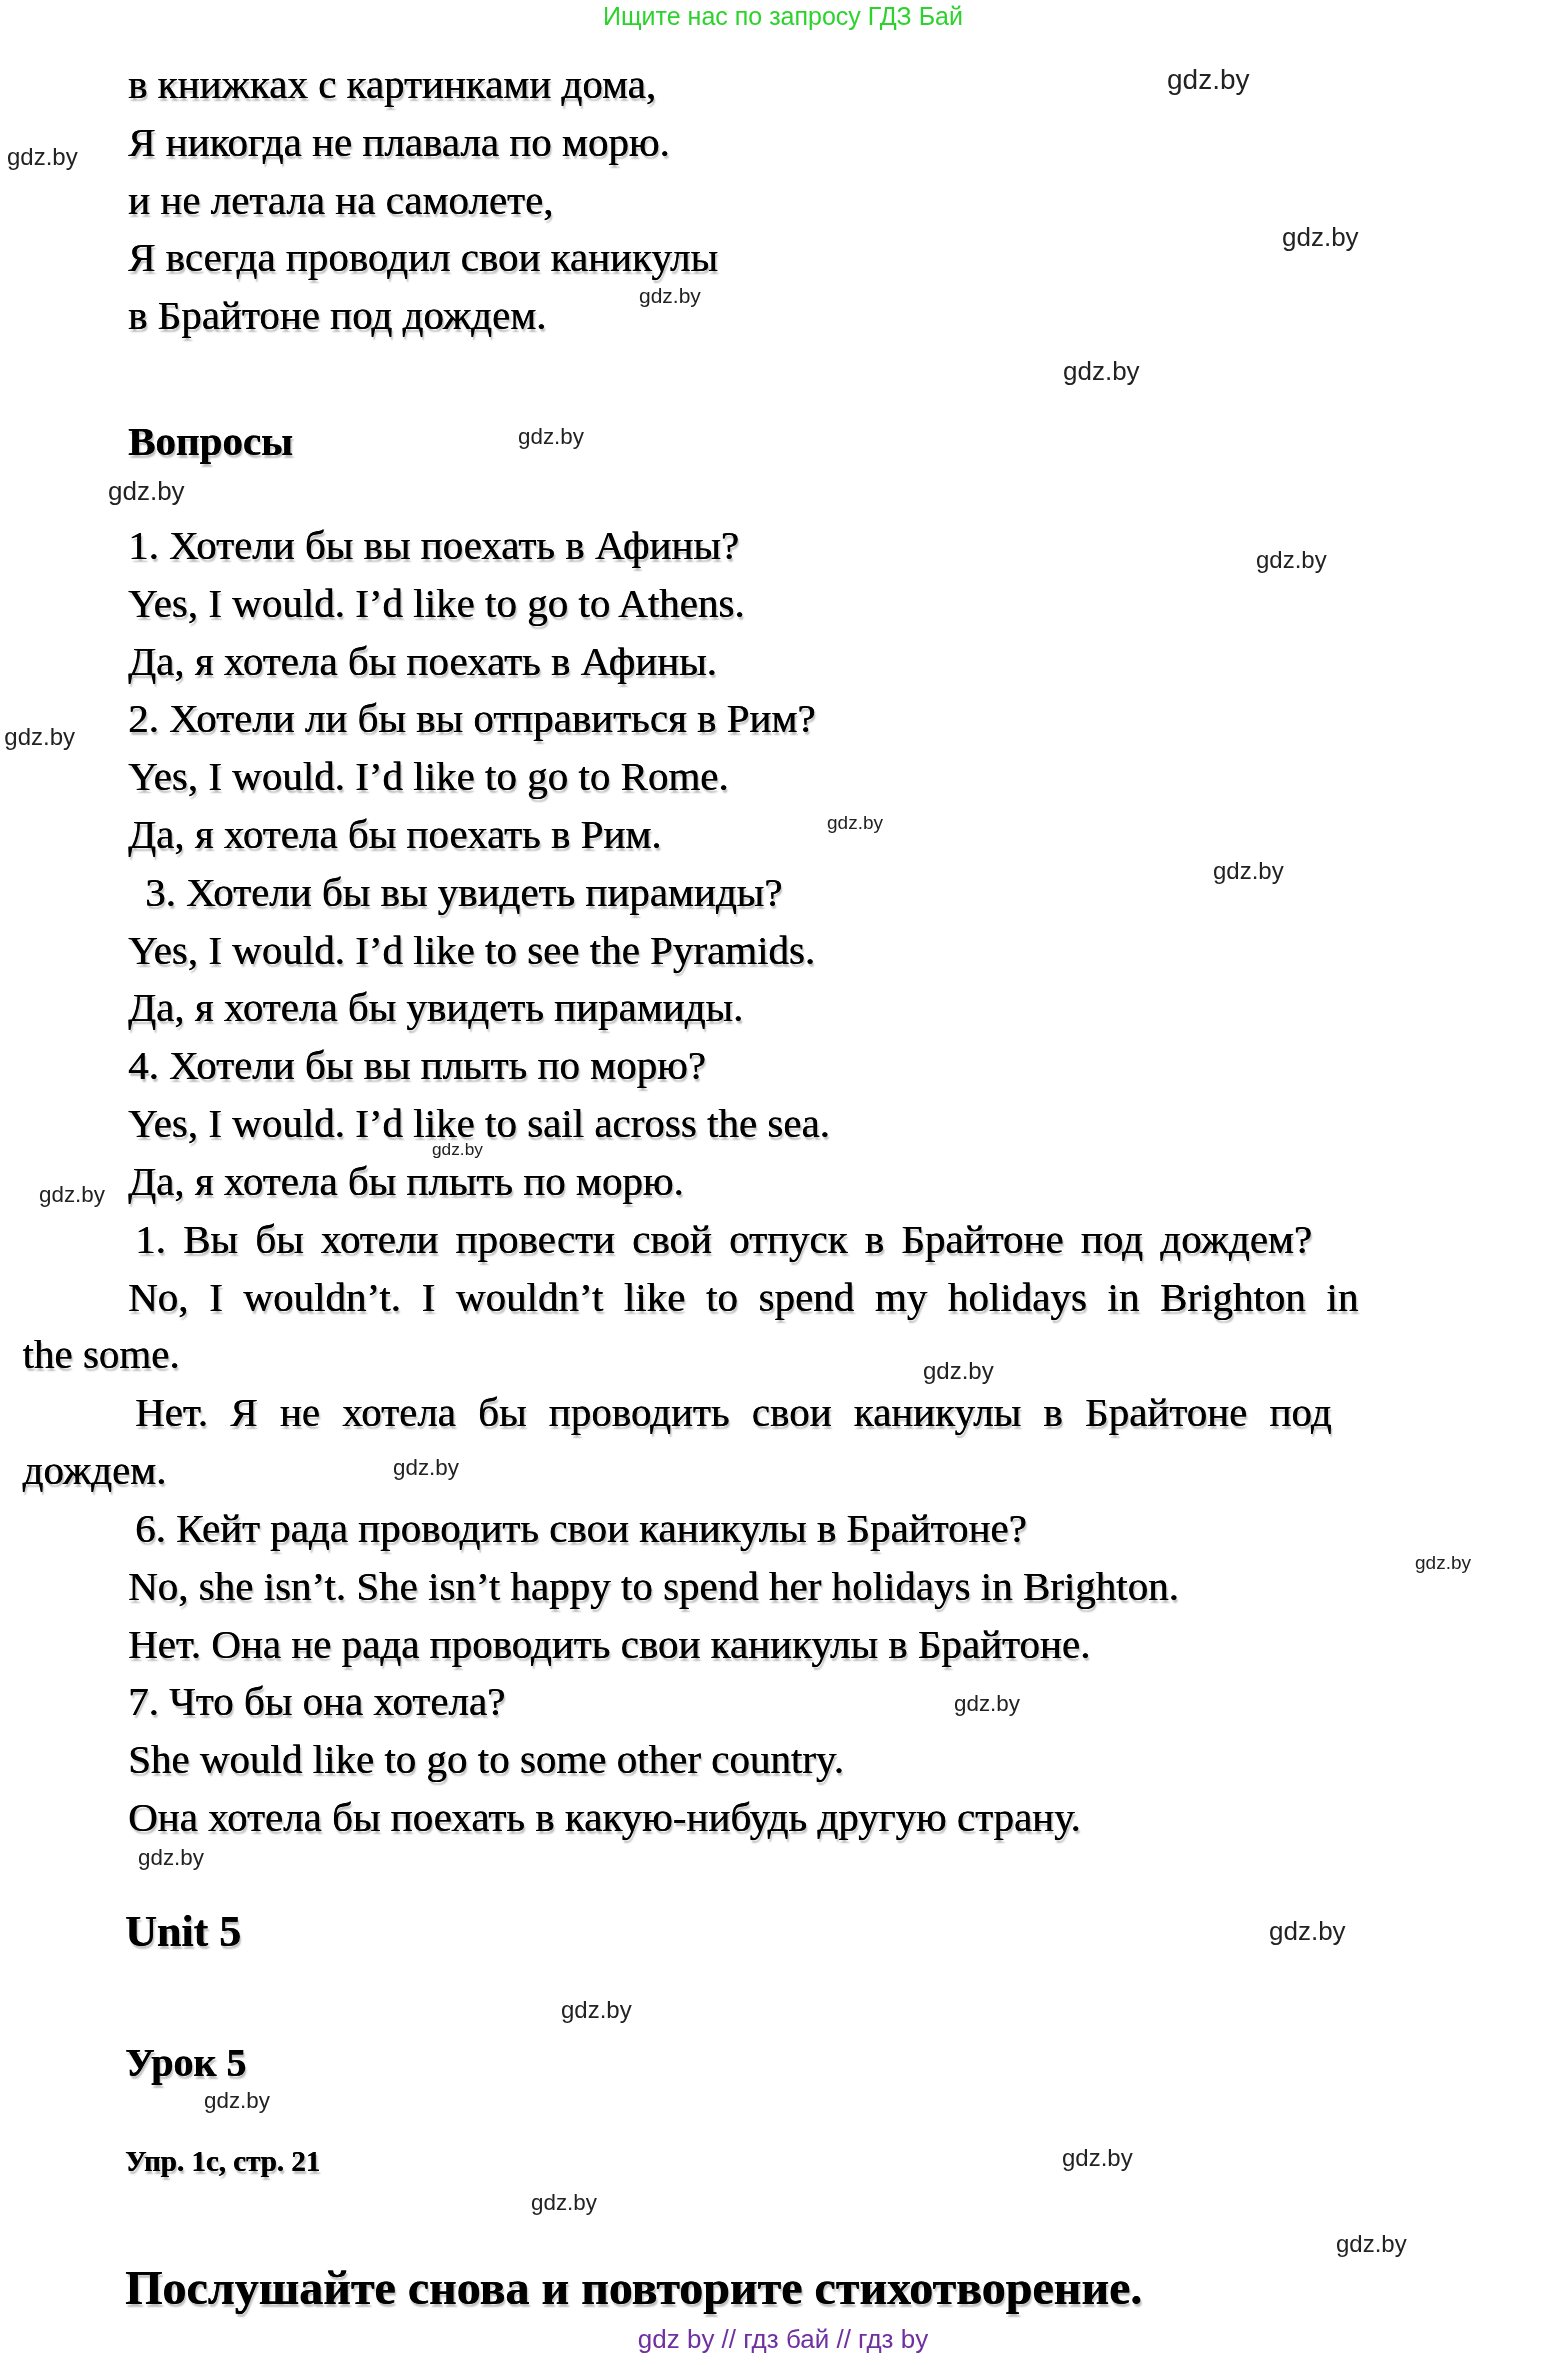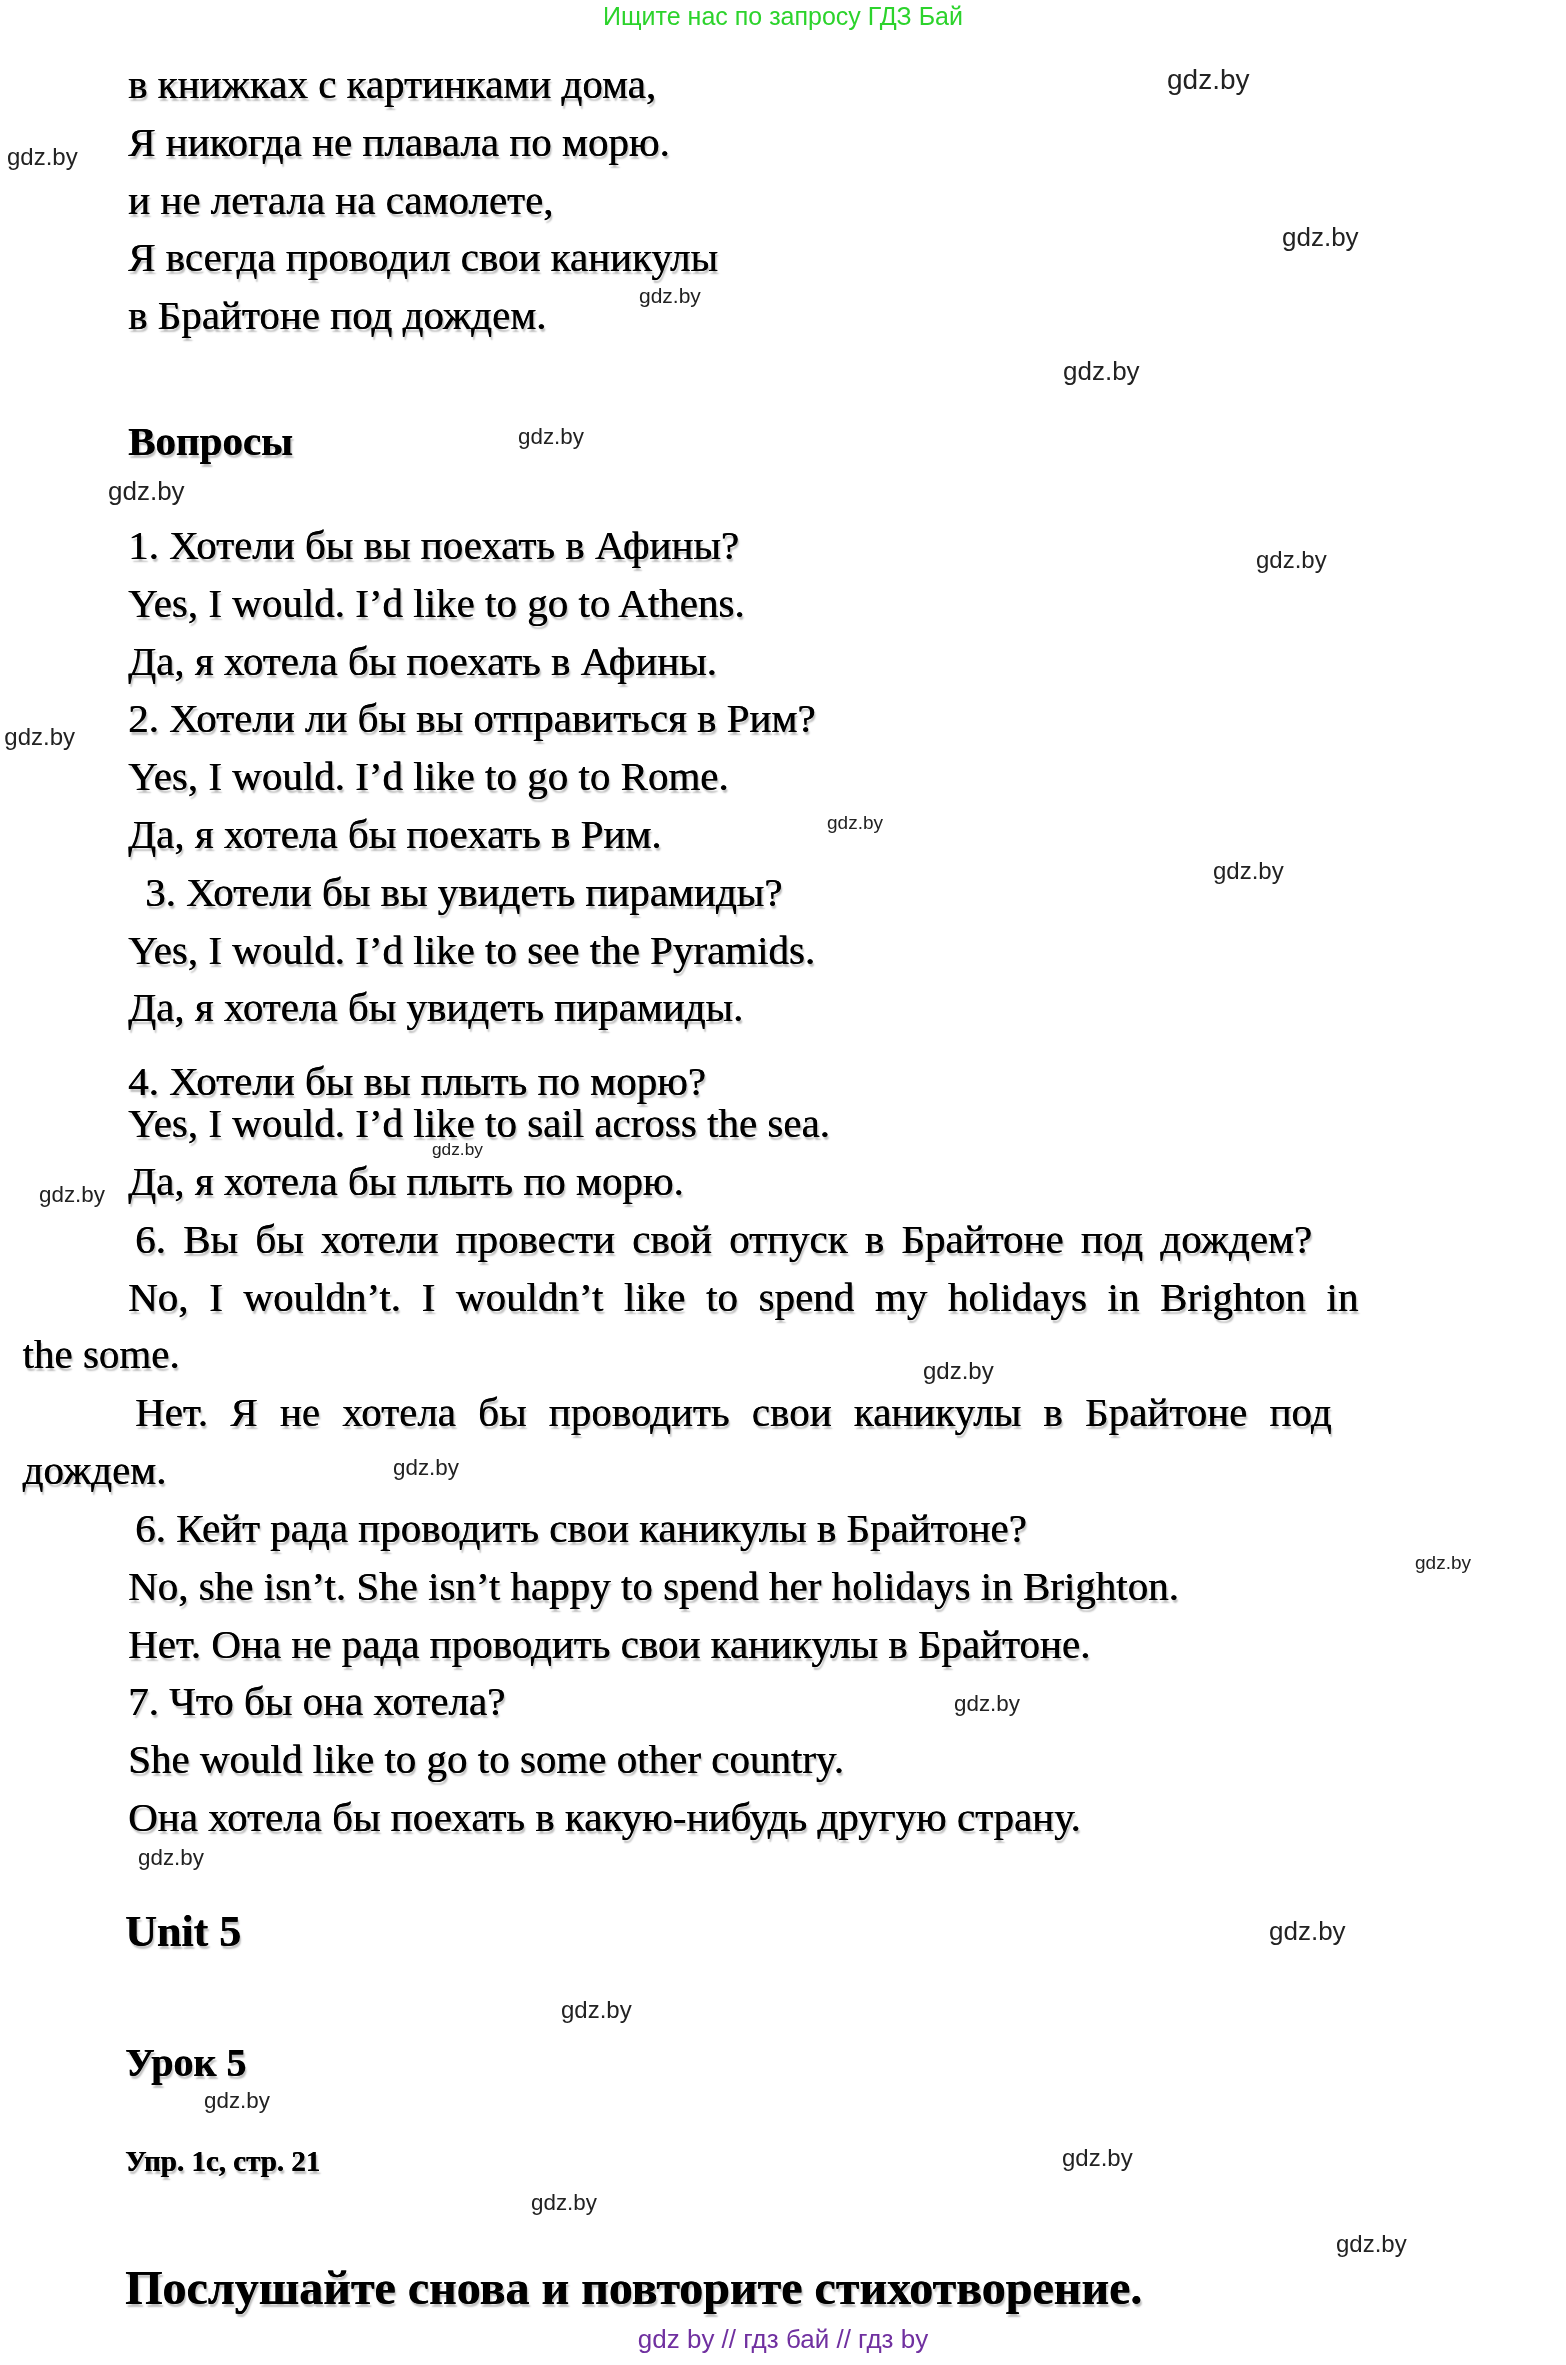--- a/index.html
+++ b/index.html
@@ -67,24 +67,24 @@
     <div class="tline" style="left: 128px; top: 294px;">в Брайтоне под дождем.</div>
     <div class="tline" style="left: 128px; top: 524px;">1. Хотели бы вы поехать в Афины?</div>
     <div class="tline" style="left: 128px; top: 582px; text-align: right;">Yes, I would. I’d like to go to Athens.</div>
     <div class="tline" style="left: 128px; top: 640px;">Да, я хотела бы поехать в Афины.</div>
     <div class="tline" style="left: 128px; top: 697px;">2. Хотели ли бы вы отправиться в Рим?</div>
     <div class="tline" style="left: 128px; top: 755px;">Yes, I would. I’d like to go to Rome.</div>
     <div class="tline" style="left: 128px; top: 813px;">Да, я хотела бы поехать в Рим.</div>
     <div class="tline" style="left: 145px; top: 871px;">3. Хотели бы вы увидеть пирамиды?</div>
     <div class="tline" style="left: 128px; top: 929px;">Yes, I would. I’d like to see the Pyramids.</div>
     <div class="tline" style="left: 128px; top: 986px;">Да, я хотела бы увидеть пирамиды.</div>
-    <div class="tline" style="left: 128px; top: 1044px; margin-top: 16px;">4. Хотели бы вы плыть по морю?</div>
+    <div class="tline" style="left: 128px; top: 1044px;">4. Хотели бы вы плыть по морю?</div>
     <div class="tline" style="left: 128px; top: 1102px;">Yes, I would. I’d like to sail across the sea.</div>
     <div class="tline" style="left: 128px; top: 1160px;">Да, я хотела бы плыть по морю.</div>
-    <div class="tline" style="left: 135px; top: 1218px; word-spacing: 7px;">6. Вы бы хотели провести свой отпуск в Брайтоне под дождем?</div>
+    <div class="tline" style="left: 135px; top: 1218px; word-spacing: 7px;">1. Вы бы хотели провести свой отпуск в Брайтоне под дождем?</div>
     <div class="tline" style="left: 128px; top: 1276px; word-spacing: 10.4px;">No, I wouldn’t. I wouldn’t like to spend my holidays in Brighton in</div>
     <div class="tline" style="left: 22.4px; top: 1333px;">the some.</div>
     <div class="tline" style="left: 135px; top: 1391px; word-spacing: 12px;">Нет. Я не хотела бы проводить свои каникулы в Брайтоне под</div>
     <div class="tline" style="left: 22.4px; top: 1449px;">дождем.</div>
     <div class="tline" style="left: 135px; top: 1507px;">6. Кейт рада проводить свои каникулы в Брайтоне?</div>
     <div class="tline" style="left: 128px; top: 1565px;">No, she isn’t. She isn’t happy to spend her holidays in Brighton.</div>
     <div class="tline" style="left: 128px; top: 1623px;">Нет. Она не рада проводить свои каникулы в Брайтоне.</div>
     <div class="tline" style="left: 128px; top: 1680px;">7. Что бы она хотела?</div>
     <div class="tline" style="left: 128px; top: 1738px;">She would like to go to some other country.</div>
     <div class="tline" style="left: 128px; top: 1796px;">Она хотела бы поехать в какую-нибудь другую страну.</div>

